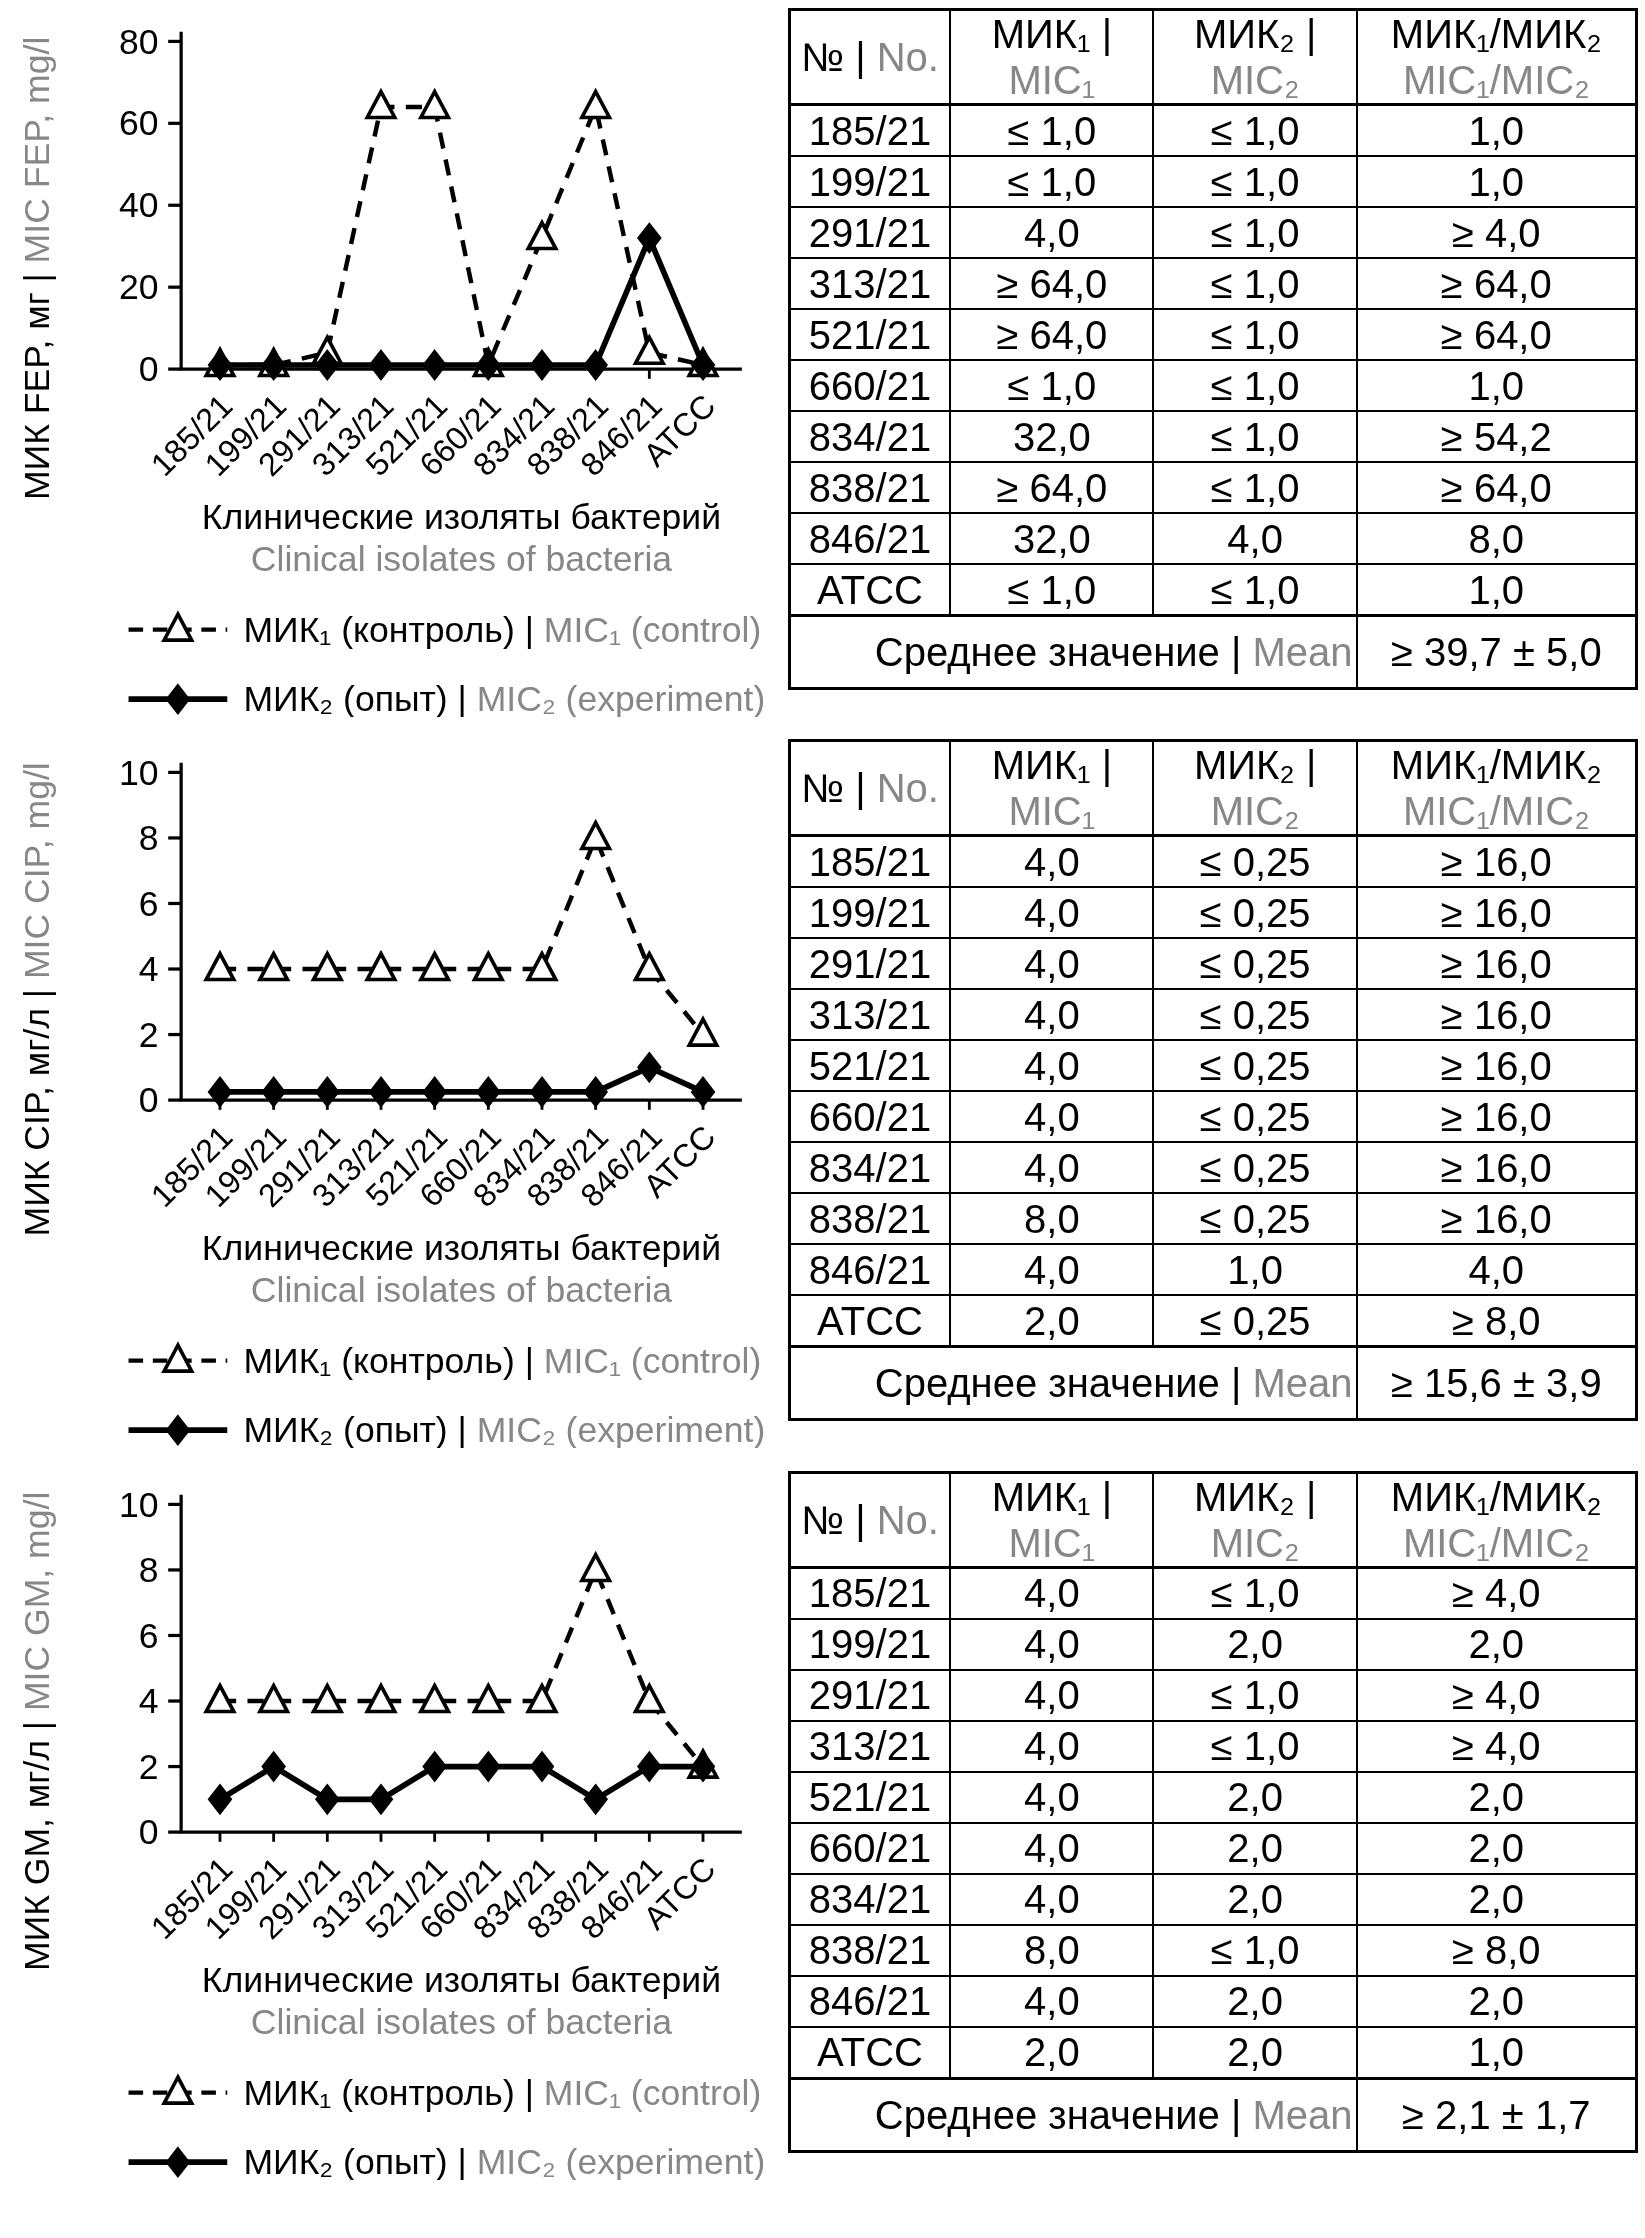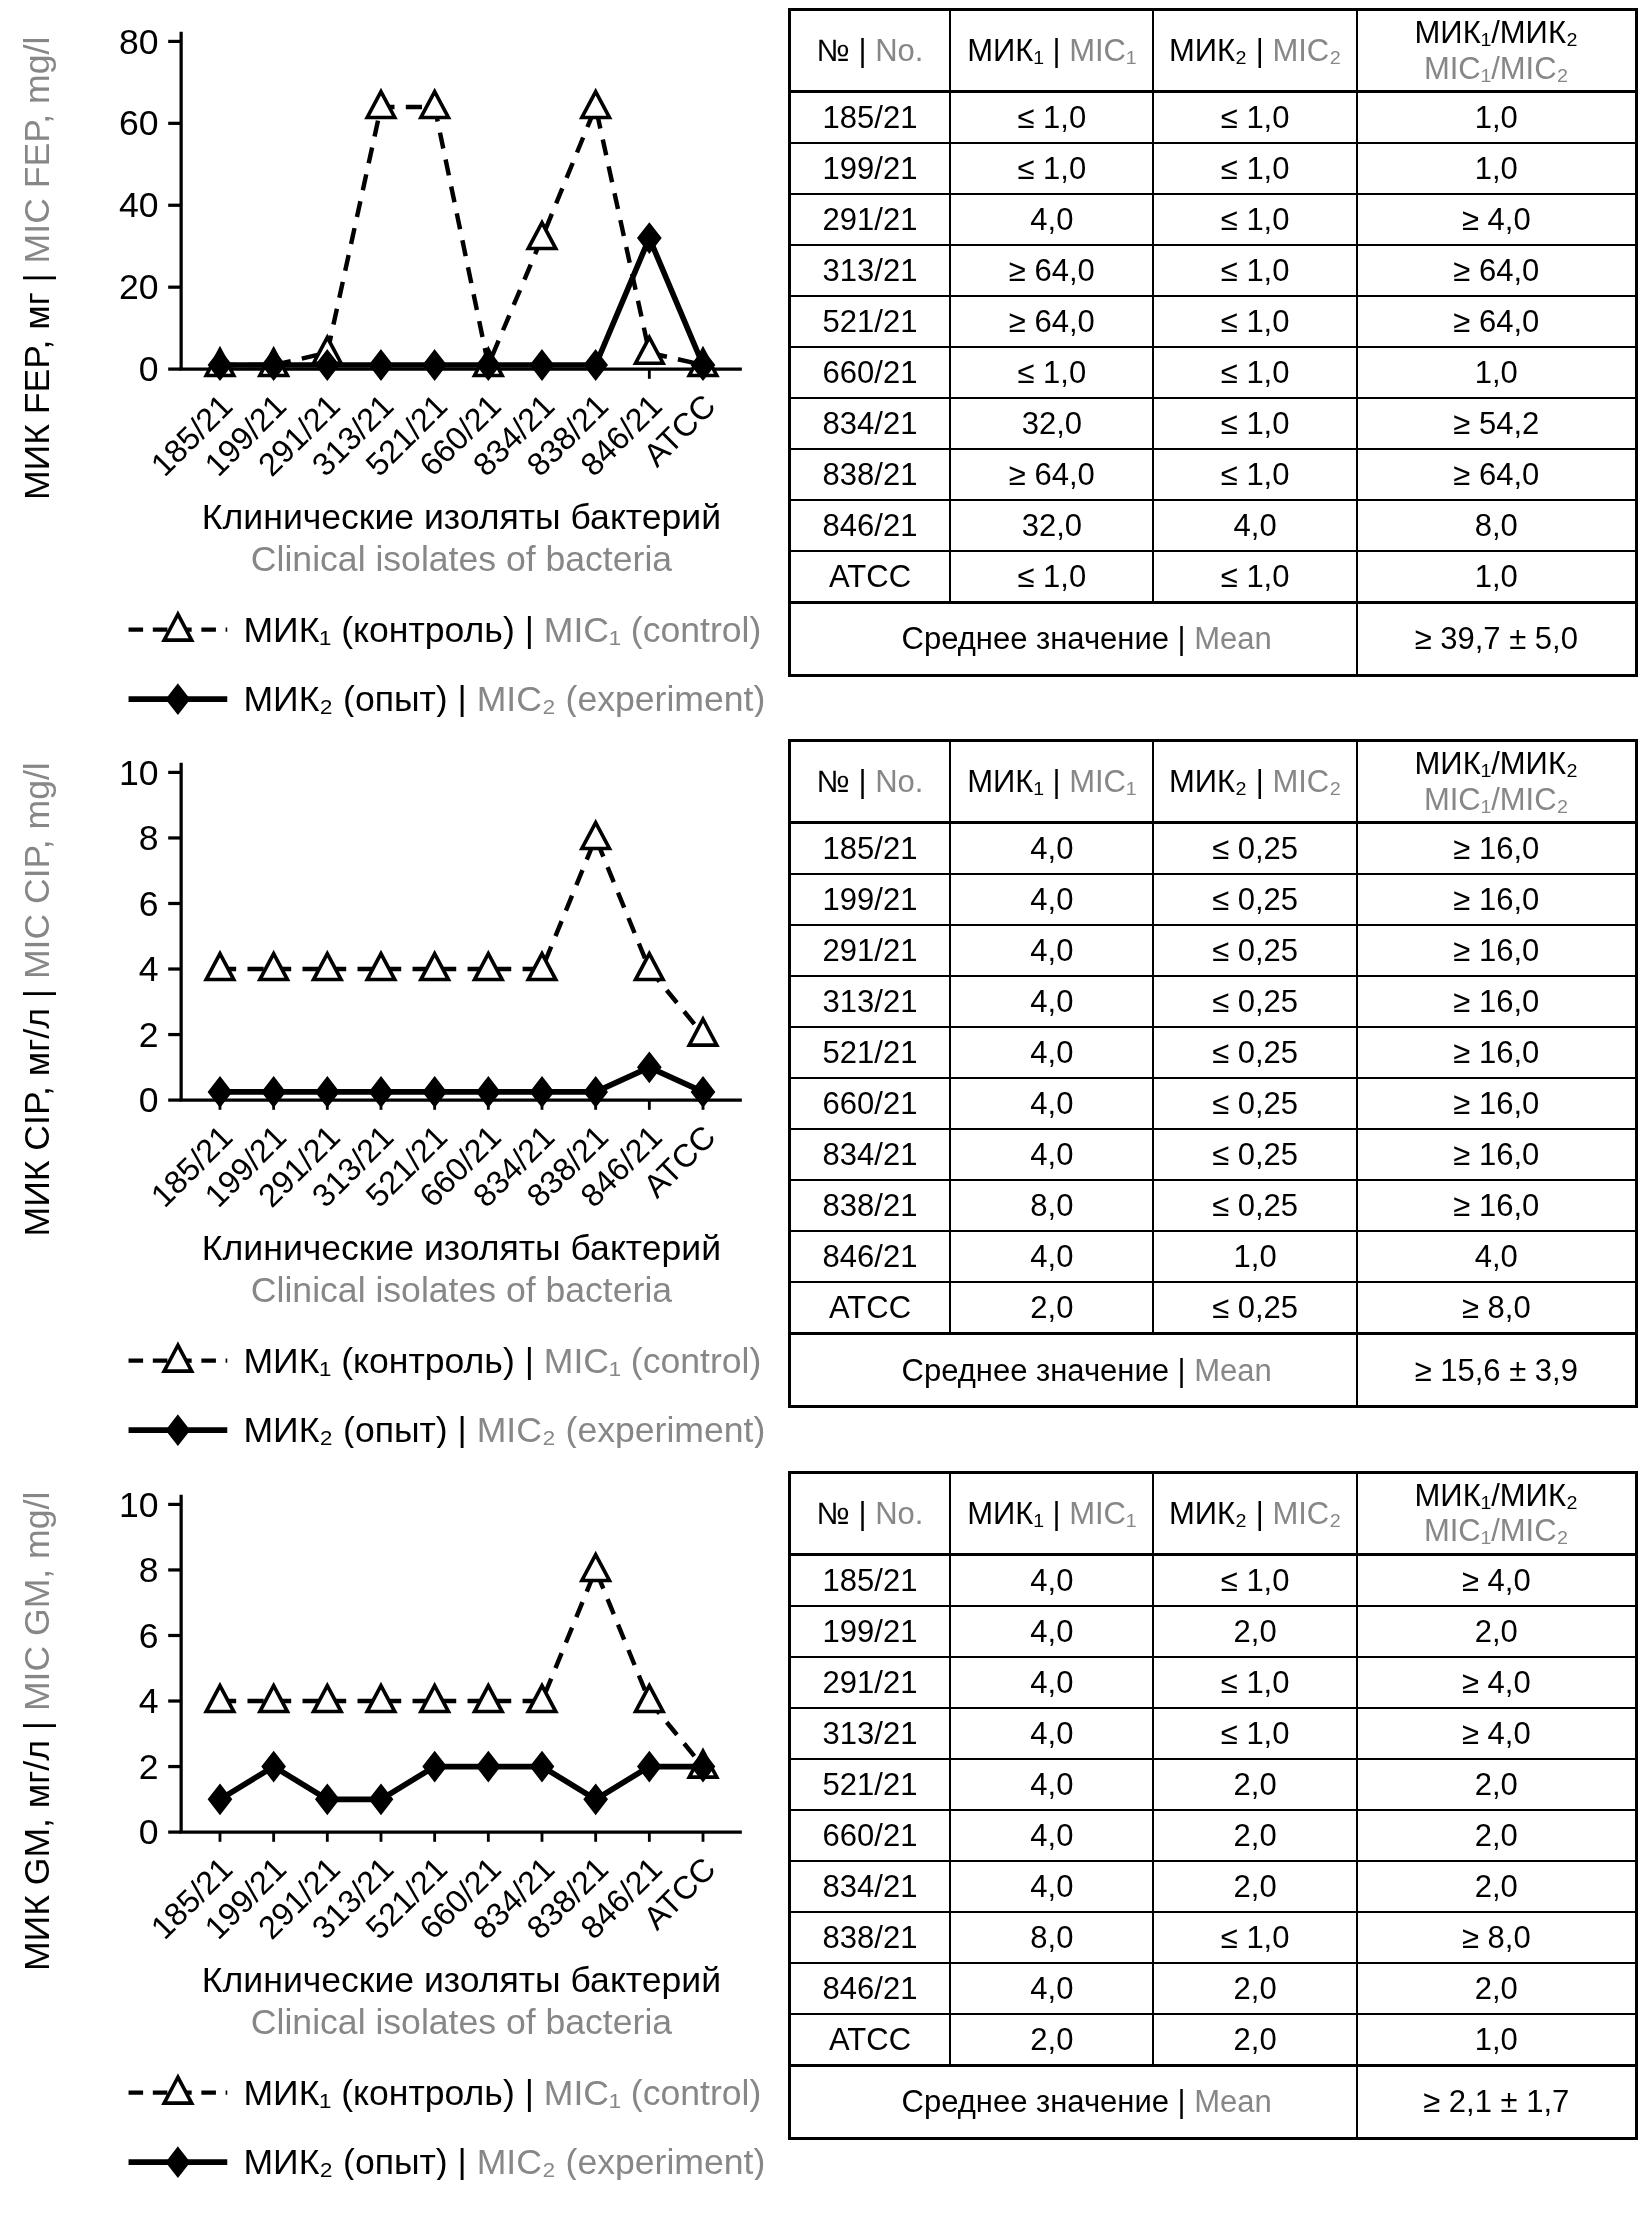--- a/index.html
+++ b/index.html
@@ -9,29 +9,29 @@
     color:#000;
   }
   .page{padding:4.9px 0 0 6.5px;}
   .row{display:flex;align-items:flex-start;gap:11.3px;margin-bottom:19.4px;}
   .chart-area{flex:0 0 auto;width:770px;}
   .chart-area svg{display:block;}
   svg text{font-family:"Liberation Sans","DejaVu Sans",sans-serif;}
   .table-area{flex:0 0 auto;width:854px;padding-top:3.2px;}
   table.mic-table{
     border-collapse:collapse;width:850px;table-layout:fixed;
-    font-size:31px;color:#000;border:3.2px solid #000;
+    font-size:40px;color:#000;border:3.2px solid #000;
   }
   .mic-table th,.mic-table td{
     border:2.4px solid #000;text-align:center;vertical-align:middle;
     font-weight:400;padding:0 3.2px;height:49px;line-height:1.15;
   }
   .mic-table thead th{height:79px;border-bottom:3.2px solid #000;}
   .mic-table tr.mean-row td{border-top:3.2px solid #000;height:70px;}
-  .mic-table td.mean-label{text-align:center;padding-left:30px;}
+  .mic-table td.mean-label{text-align:right;padding-left:30px;}
   .en{color:#878787;}
   .hdr-stack div{display:block;}
 </style>
 </head>
 <body>
 
 <div class="page">
   <section class="row">
     <div class="chart-area">
       <svg id="chart0" viewBox="0 0 950 880" width="769" height="712">

